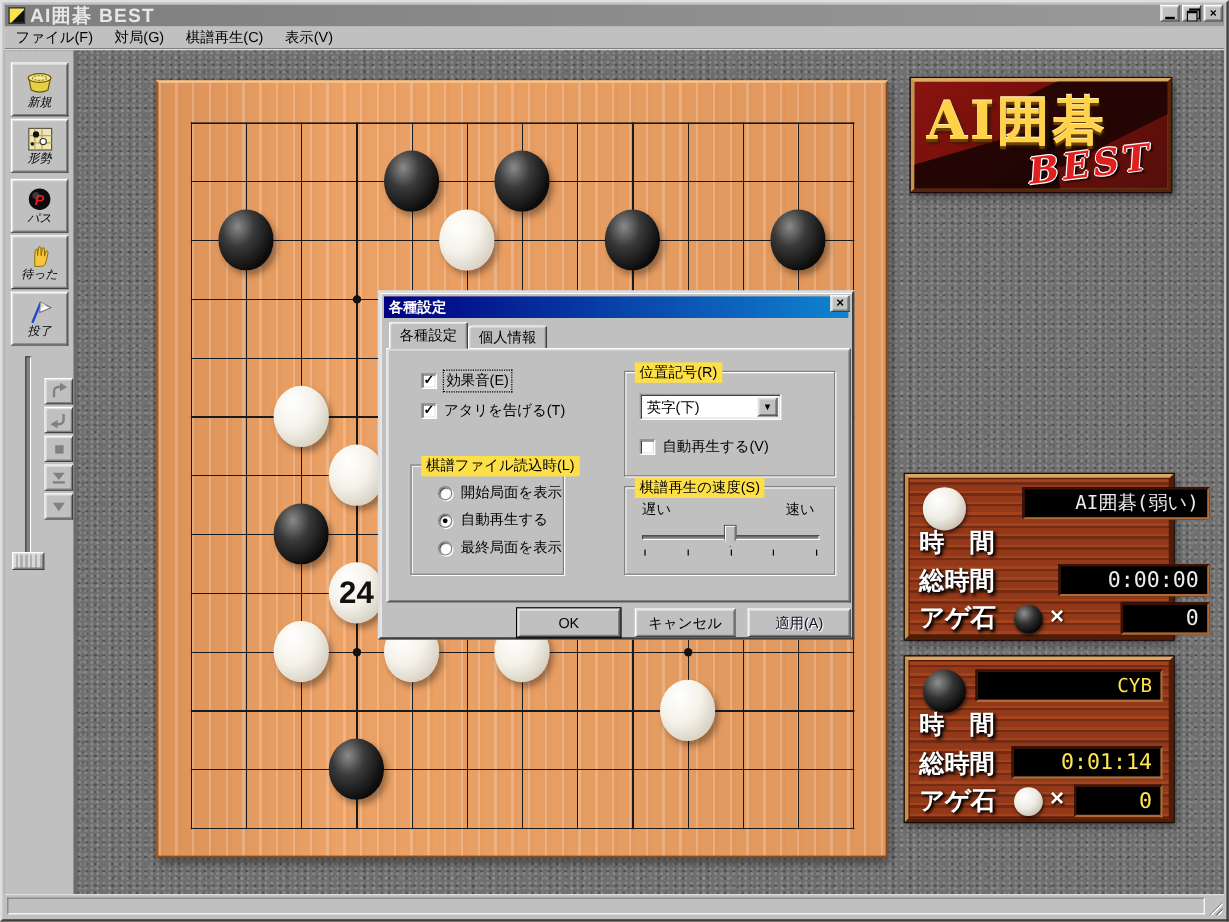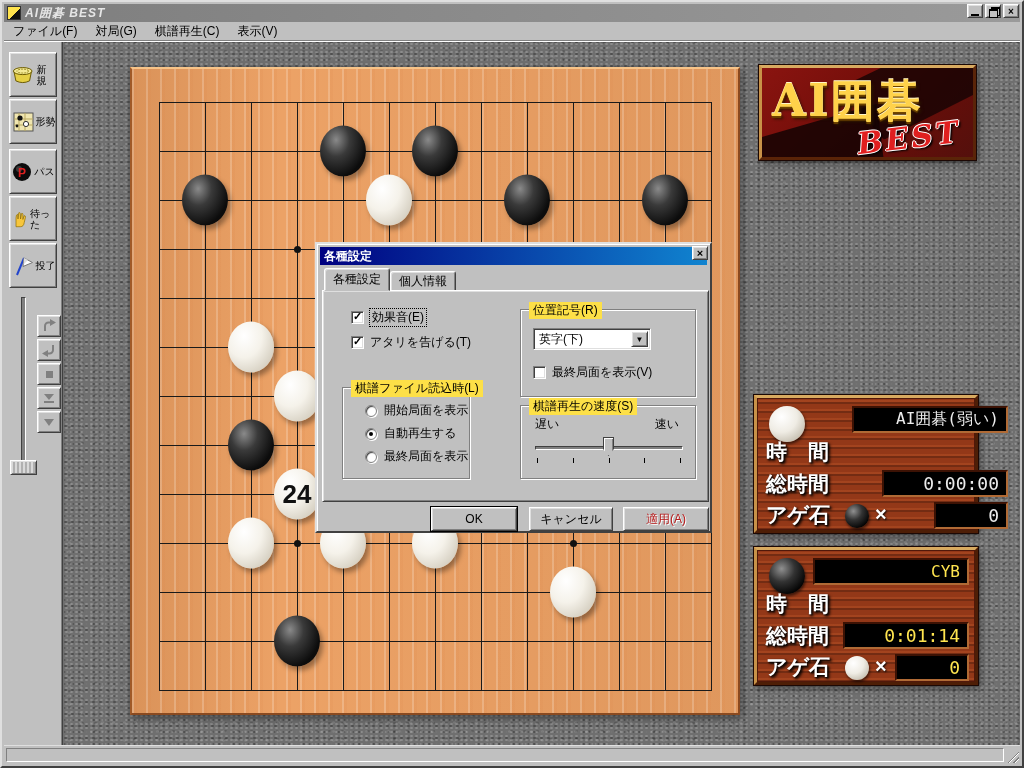--- a/index.html
+++ b/index.html
@@ -7,21 +7,21 @@
   body { font-family:"Liberation Sans", sans-serif; font-size:12px; color:#000; }
 
   #win { position:absolute; left:0; top:0; width:1024px; height:768px;
          background:#c0c0c0; border:2px solid; border-color:#dfdfdf #404040 #404040 #dfdfdf; }
 
   
   .titlebar { position:absolute; left:2px; top:2px; right:2px; height:18px;
               background:linear-gradient(90deg,#7e7e7e,#9a9a9a); display:flex; align-items:center; padding-left:3px; }
   .app-icon { width:14px; height:14px; background:linear-gradient(135deg,#ffe34d 55%,#111 56%);
               border:1px solid #333; margin-right:4px; }
-  .title-text { color:#e6e6e6; font-weight:bold; font-size:12px; letter-spacing:1px;font-style:italic; }
+  .title-text { color:#e6e6e6; font-weight:bold; font-size:16px; letter-spacing:1px; }
   .winbtns { position:absolute; right:3px; top:2px; display:flex; gap:2px; }
   .wbtn { width:16px; height:14px; background:#c0c0c0; border:1px solid; border-color:#fff #404040 #404040 #fff;
           box-shadow:inset 1px 1px 0 #dfdfdf, inset -1px -1px 0 #808080;
           display:flex; align-items:center; justify-content:center; font-size:10px; font-weight:bold; }
   .glyph-min { width:8px; height:2px; background:#000; margin-top:7px; }
   .glyph-restore { position:relative; width:9px; height:8px; }
   .glyph-restore:before { content:""; position:absolute; left:2px; top:0; width:7px; height:6px; border:1px solid #000; border-top-width:2px; }
   .glyph-restore:after  { content:""; position:absolute; left:0; top:2px; width:7px; height:6px; border:1px solid #000; border-top-width:2px; background:#c0c0c0; }
 
   .menubar { position:absolute; left:2px; top:20px; right:2px; height:19px; background:#c0c0c0;
@@ -38,21 +38,21 @@
               radial-gradient(rgba(0,0,0,.16) 1px, transparent 2.2px);
             background-size:5px 4px, 7px 6px, 11px 9px, 13px 8px;
             background-position:0 0, 2px 3px, 5px 1px, 7px 5px; }
 
   
   .toolbar { position:absolute; left:0; top:0; width:59px; height:100%; background:#c0c0c0;
              border-right:1px solid #404040; box-shadow:inset -1px 0 0 #808080; }
   .tbtn { position:absolute; left:5px; width:48px; height:45px; background:#c0c0c0;
           border:1px solid; border-color:#fff #404040 #404040 #fff;
           box-shadow:inset 1px 1px 0 #dfdfdf, inset -1px -1px 0 #808080;
-          display:flex; flex-direction:row; align-items:center; justify-content:center; gap:1px; }
+          display:flex; flex-direction:column; align-items:center; justify-content:center; gap:1px;font-style:italic; }
   .tbtn .lbl { font-size:10px; line-height:11px; }
   .vslider-groove { position:absolute; left:17px; top:255px; width:5px; height:178px;
                     background:#808080; border:1px solid; border-color:#404040 #fff #fff #404040; }
   .vslider-thumb { position:absolute; left:6px; top:418px; width:27px; height:15px; background:#c0c0c0;
                    border:1px solid; border-color:#fff #404040 #404040 #fff;
                    box-shadow:inset 1px 1px 0 #dfdfdf, inset -1px -1px 0 #808080;
                    background-image:repeating-linear-gradient(90deg,#d9d9d9 0 2px,#b0b0b0 2px 4px); }
   .pbtn { position:absolute; left:33px; width:24px; height:22px; background:#c0c0c0;
           border:1px solid; border-color:#fff #404040 #404040 #fff;
           box-shadow:inset 1px 1px 0 #dfdfdf, inset -1px -1px 0 #808080;
@@ -173,21 +173,21 @@
   .hslider-thumb { position:absolute; width:11px; height:19px; background:#c0c0c0;
                    border:1px solid #404040; box-shadow:inset 1px 1px 0 #fff, inset -1px 0 0 #808080;
                    clip-path:polygon(0 0,100% 0,100% 62%,50% 100%,0 62%); }
   .ticks { position:absolute; display:flex; justify-content:space-between; }
   .ticks i { width:1px; height:5px; background:#000; }
 
   .dbtn { position:absolute; top:263px; height:24px; background:#c0c0c0; border:1px solid;
           border-color:#fff #404040 #404040 #fff; box-shadow:inset 1px 1px 0 #dfdfdf, inset -1px -1px 0 #808080;
           display:flex; align-items:center; justify-content:center; }
   .dbtn.default { outline:1px solid #000; }
-  .dbtn.disabled { color:#b91c1c; text-shadow:1px 1px 0 #fff;align-items:center; }
+  .dbtn.disabled { color:#0f172a; text-shadow:1px 1px 0 #fff;align-items:center; }
 
   
   .statusbar { position:absolute; left:2px; bottom:2px; right:2px; height:19px; background:#c0c0c0;
                border-top:1px solid #dfdfdf; }
   .status-panel { position:absolute; left:2px; top:2px; right:16px; bottom:2px;
                   border:1px solid; border-color:#808080 #fff #fff #808080; }
   .grip { position:absolute; right:1px; bottom:1px; width:13px; height:13px;
           background:repeating-linear-gradient(135deg, transparent 0 2px, #808080 2px 3px, #fff 3px 4px);
           clip-path:polygon(100% 0,100% 100%,0 100%); }
 </style>
@@ -396,21 +396,21 @@
         </div>
 
         <div class="group" style="left:197px; top:18px; width:176px; height:88px">
           <span class="legend">位置記号(R)</span>
           <div class="combo" style="left:12px; top:18px">
             <span>英字(下)</span>
             <span class="combo-arrow">▼</span>
           </div>
           <div class="check" style="left:12px; top:54px">
             <span class="checkbox"></span>
-            <span>最終局面を表示(V)</span>
+            <span>自動再生する(V)</span>
           </div>
         </div>
 
         <div class="group" style="left:197px; top:114px; width:176px; height:74px">
           <span class="legend">棋譜再生の速度(S)</span>
           <span style="position:absolute; left:14px; top:10px">遅い</span>
           <span style="position:absolute; right:16px; top:10px">速い</span>
           <div class="hslider-track" style="left:14px; top:40px; width:148px"></div>
           <div class="hslider-thumb" style="left:82px; top:31px"></div>
           <div class="ticks" style="left:16px; top:52px; width:144px">

